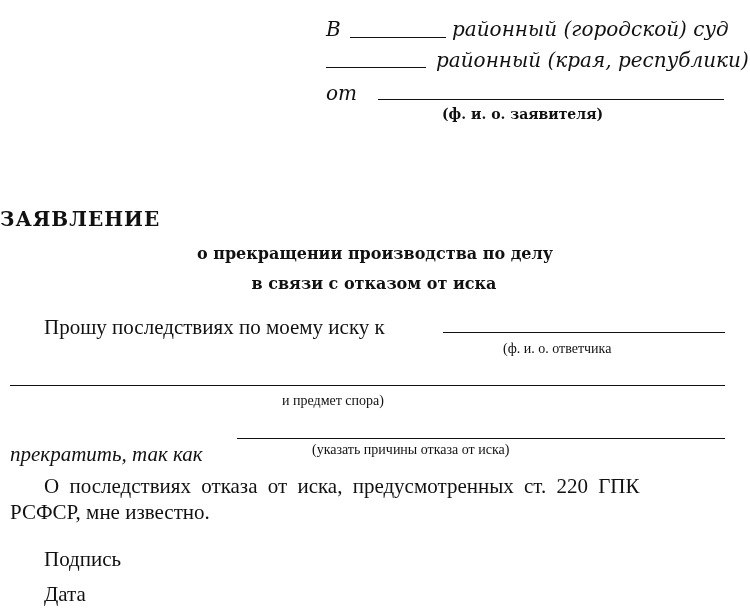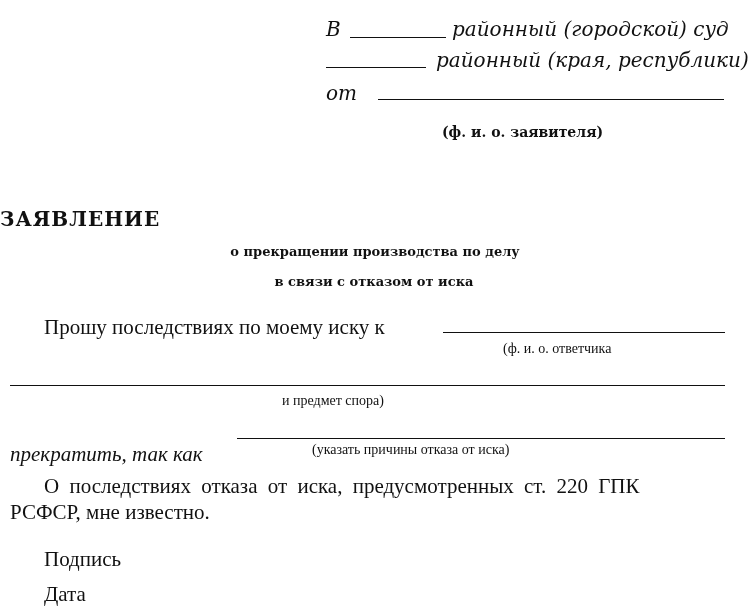--- a/index.html
+++ b/index.html
@@ -1,25 +1,25 @@
 <!DOCTYPE html>
 <html><head>
 <meta charset="utf-8">
 <style>
   html, body { margin:0; padding:0; background:#fff; }
   body { width:750px; height:612px; position:relative; overflow:hidden; color:#111;
          font-family:"DejaVu Serif", "Liberation Serif", serif; }
   .abs { position:absolute; white-space:nowrap; }
   .it { font-style:italic; font-size:20px; font-family:"DejaVu Serif", serif; }
   .line { position:absolute; height:0; border-top:1.5px solid #111; }
-  .cap { font-size:14px; font-weight:bold; font-family:"DejaVu Serif", serif;margin-top:18px; }
+  .cap { font-size:14px; font-weight:bold; font-family:"DejaVu Serif", serif; }
   .capn { font-size:14px; font-family:"Liberation Serif", serif; }
   .body { font-size:21px; font-family:"Liberation Serif", serif; }
   .title { font-size:20px; font-weight:bold; letter-spacing:1px; font-family:"DejaVu Serif", serif; }
-  .sub { font-size:13px; font-weight:bold; font-family:"DejaVu Serif", serif; }
+  .sub { font-size:16px; font-weight:bold; font-family:"DejaVu Serif", serif; }
 </style>
 </head>
 <body>
 
 <span class="abs it" style="left:326px;top:17px;">В</span>
 <div class="line" style="left:350px;top:37px;width:96px;"></div>
 <span class="abs it" style="left:452px;top:17px;">районный (городской) суд</span>
 
 <div class="line" style="left:326px;top:67px;width:100px;"></div>
 <span class="abs it" style="left:436px;top:48px;">районный (края, республики)</span>

